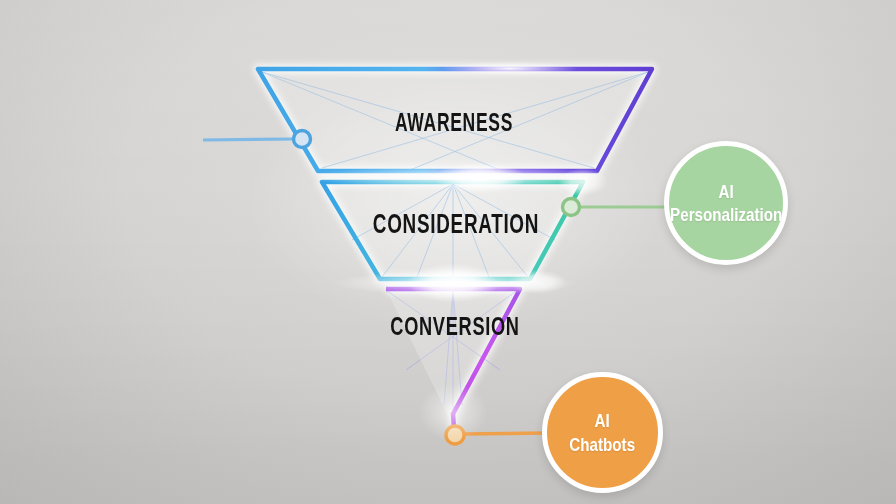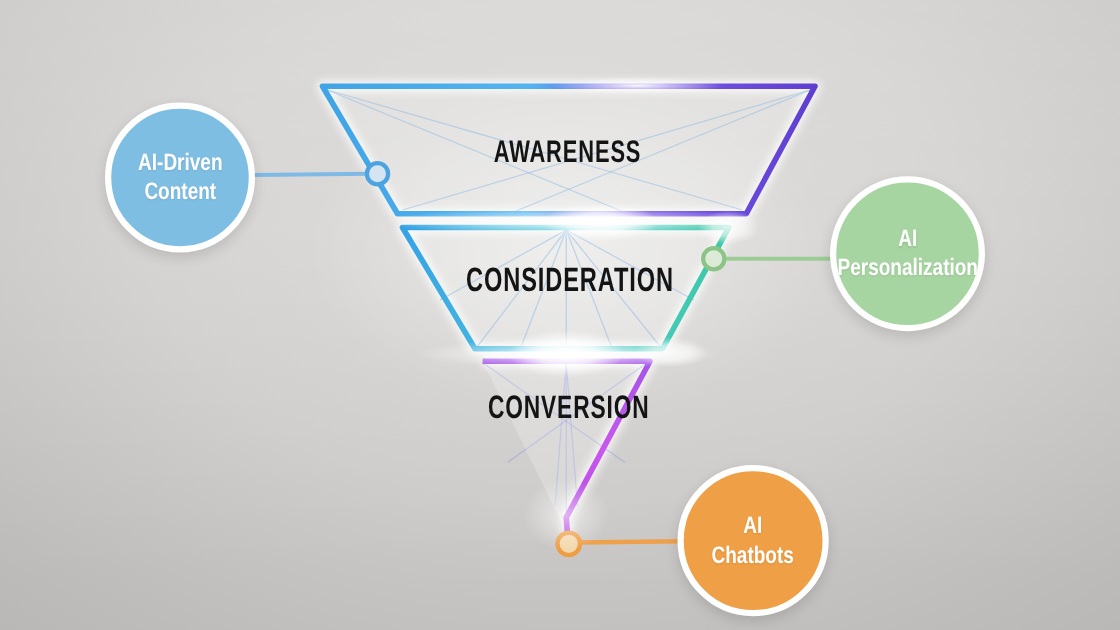--- a/index.html
+++ b/index.html
@@ -128,26 +128,20 @@
   <div class="flare core" style="left:550px; top:164px; width:66px;  height:36px; opacity:.8;"></div>
   <div class="flare streak" style="left:285px; top:266px; width:340px; height:34px;"></div>
   <div class="flare core" style="left:392px; top:257px; width:122px; height:52px;"></div>
   <div class="flare core" style="left:498px; top:266px; width:78px;  height:32px; opacity:.75;"></div>
   <div class="flare streak" style="left:405px; top:372px; width:96px;  height:80px; opacity:.6;"></div>
 
   <div class="tier-label" style="left:454px; top:122px; font-size:25px;">AWARENESS</div>
   <div class="tier-label" style="left:456px; top:224px; font-size:27px;">CONSIDERATION</div>
   <div class="tier-label" style="left:455px; top:326px; font-size:26px;">CONVERSION</div>
 
-  <div class="bubble bubble-blue">
-    <div class="txt">
-      <span>AI-Driven</span><br>
-      <span>Content</span>
-    </div>
-  </div>
   <div class="bubble bubble-green">
     <div class="txt">
       <span>AI</span><br>
       <span>Personalization</span>
     </div>
   </div>
   <div class="bubble bubble-orange">
     <div class="txt">
       <span>AI</span><br>
       <span>Chatbots</span>

